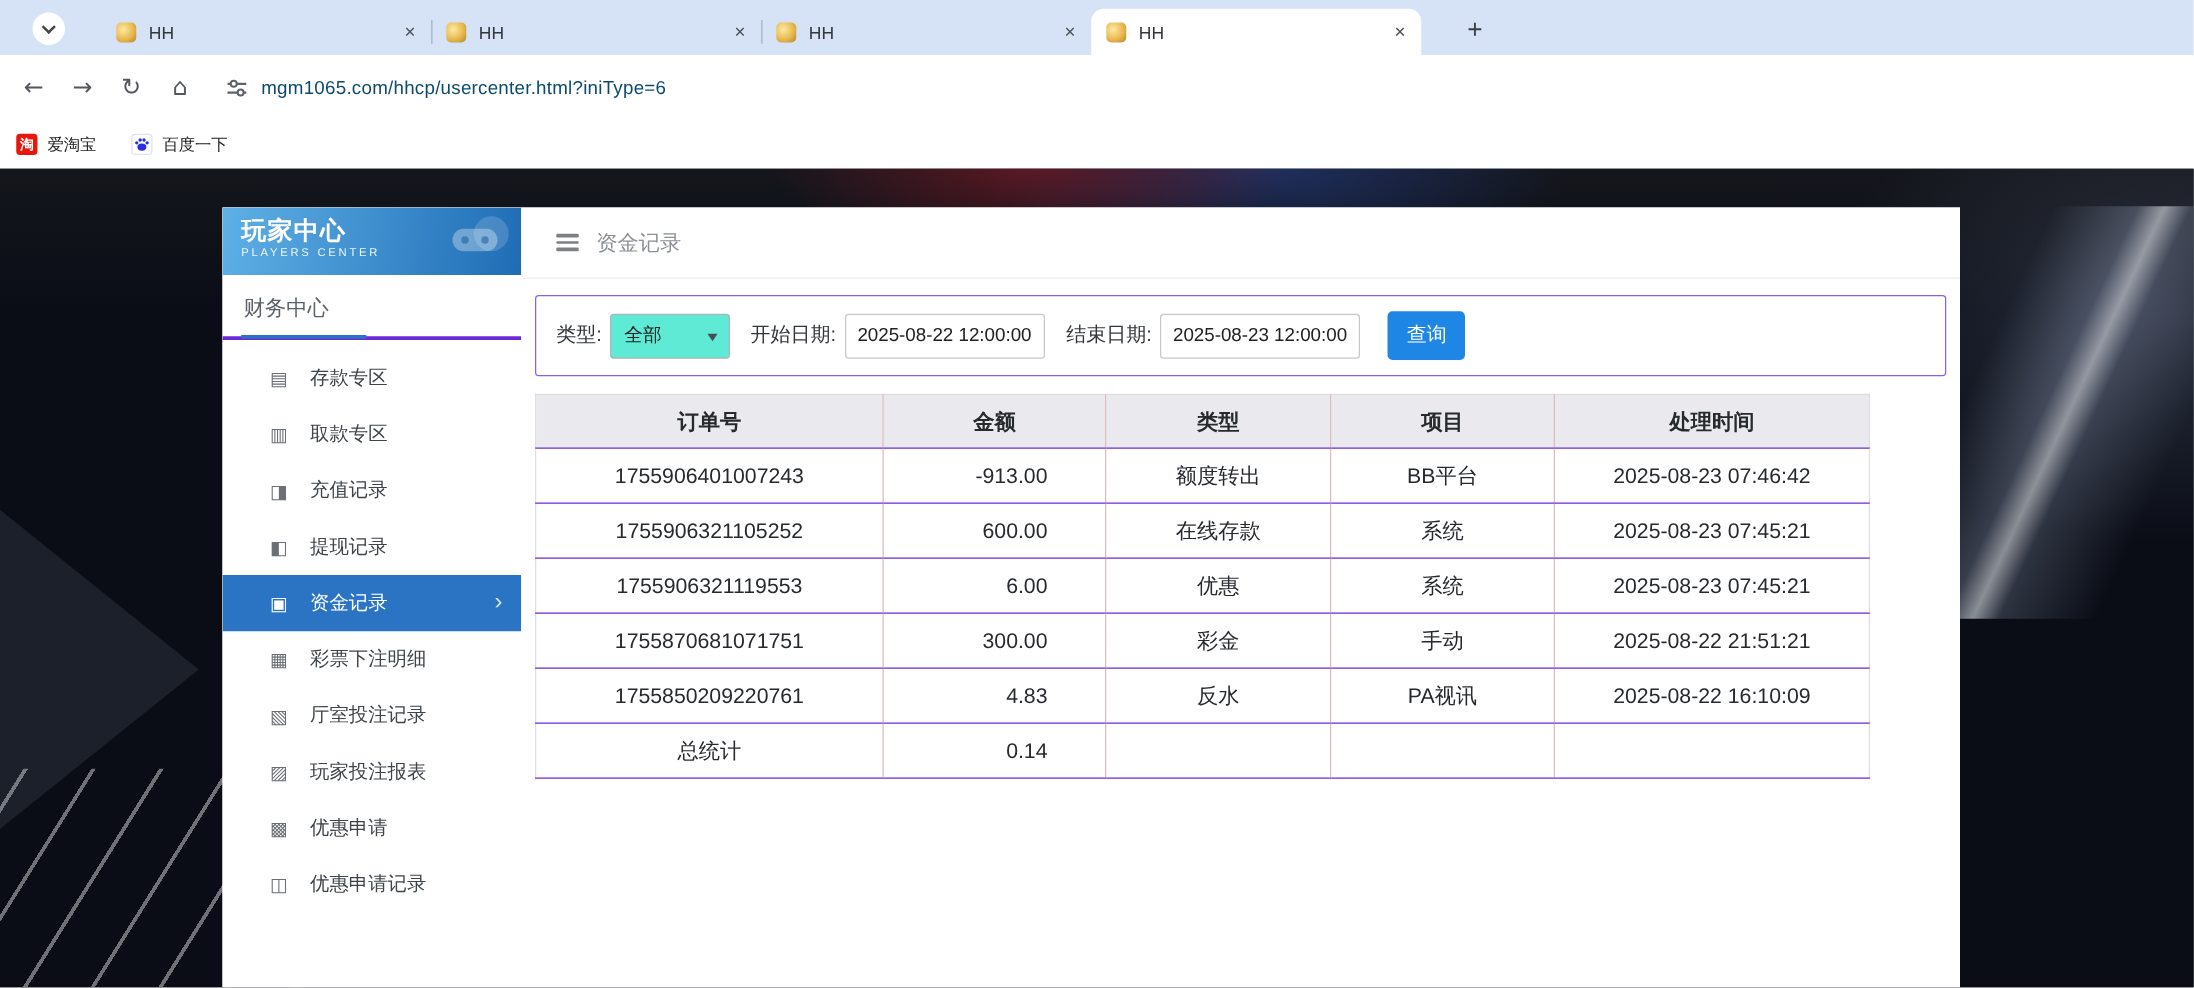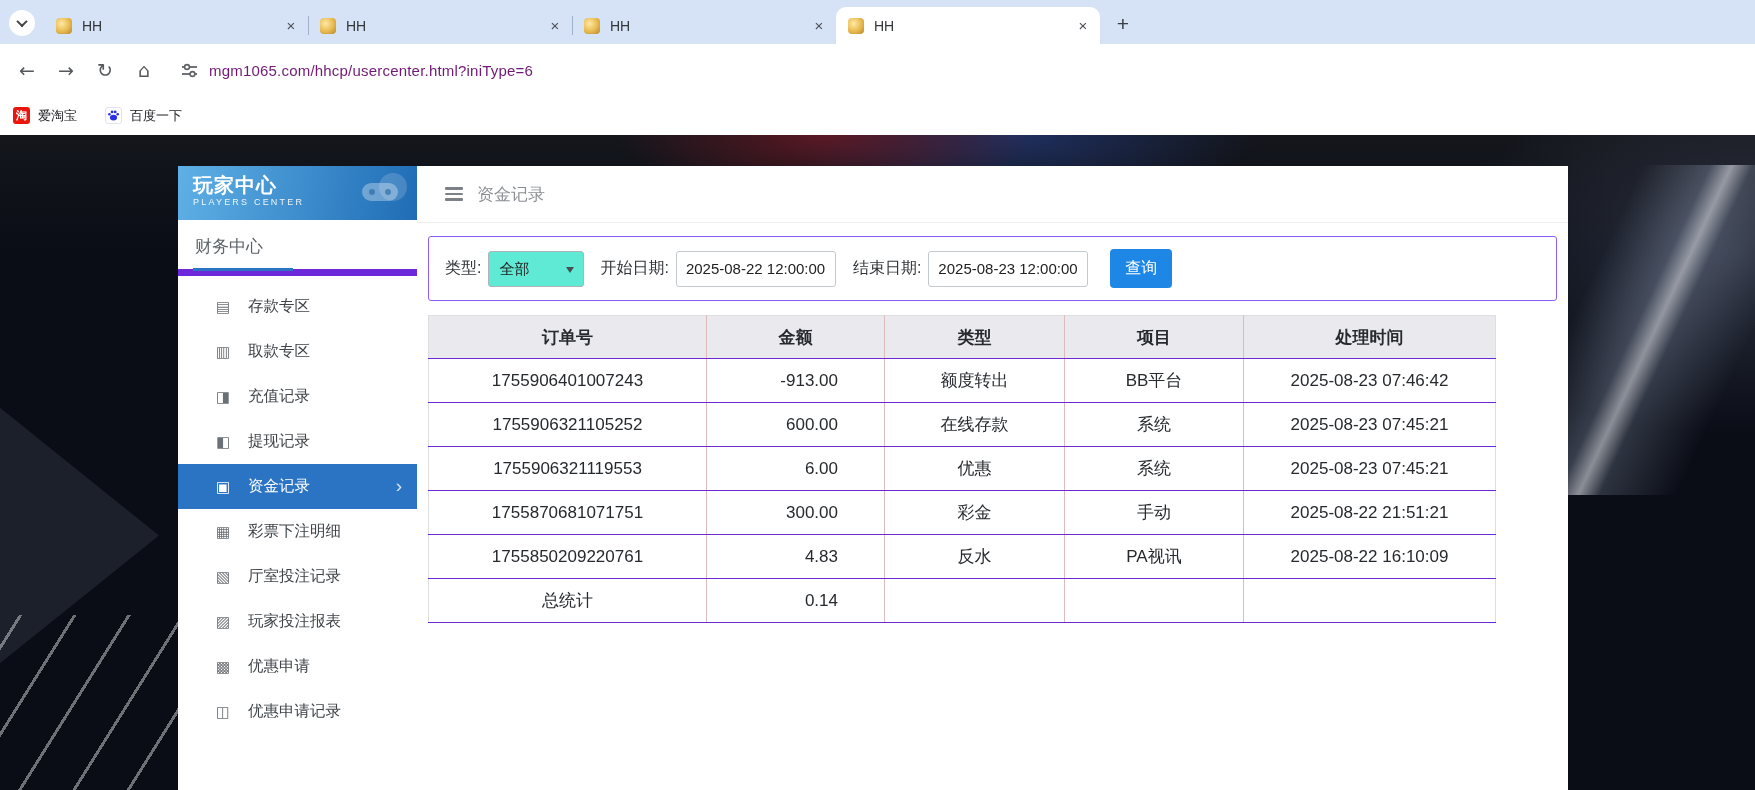--- a/index.html
+++ b/index.html
@@ -1,35 +1,35 @@
 <!DOCTYPE html>
 <html style="--accent-blue: #2b74c4; --button-blue: #1e87e5; --tab-strip: #d6e2f5; --sidebar-header-start: #5fb0e6; --sidebar-header-end: #1f6cb5; --table-header-bg: #eaeaee; --table-vertical-border: #ddbcbc; --page-bg: #0a0d16;"><head>
 <meta charset="utf-8">
 <style>
   * { box-sizing: border-box; margin: 0; padding: 0; }
   html,body { width:1755px; height:790px; overflow:hidden; }
   body { font-family:"Liberation Sans","DejaVu Sans",sans-serif; background:#fff; }
 
   
-  .tab-strip { height:44px; background:var(--tab-strip,#d6e2f5); display:flex; align-items:flex-end; padding-left:6px; }
+  .tab-strip { height:44px; background:var(--tab-strip,#d6e2f5); display:flex; align-items:flex-end; padding-left:23px;gap:20px; }
   .tab-search-btn { width:26px; height:26px; border-radius:50%; background:#fff; margin:0 9px 8px 3px; display:flex; align-items:center; justify-content:center; cursor:pointer; flex-shrink:0; }
   .chevron-down { width:8px; height:8px; border-right:2px solid #444; border-bottom:2px solid #444; transform:rotate(45deg) translate(-1px,-1px); }
   .tabs { display:flex; align-items:flex-end; }
   .tab { width:264px; height:37px; display:flex; align-items:center; padding:0 8px 0 12px; border-radius:10px 10px 0 0; position:relative; color:#33373c; cursor:pointer; }
   .tab.active { background:#fff; }
   .tab.sep::before { content:""; position:absolute; left:0; top:9px; bottom:9px; width:1px; background:#9fb1cc; }
   .favicon { width:16px; height:16px; border-radius:4px; background:radial-gradient(circle at 35% 35%, #ffe9a3, #e7b94e 55%, #b5842c); margin-right:10px; flex-shrink:0; }
   .tab-title { flex:1; font-size:14px; white-space:nowrap; overflow:hidden; text-overflow:ellipsis; }
   .tab-close { width:18px; height:18px; border-radius:50%; display:flex; align-items:center; justify-content:center; font-size:15px; color:#4a4e53; cursor:pointer; }
   .new-tab-btn { width:30px; height:30px; margin:0 0 5px 8px; display:flex; align-items:center; justify-content:center; font-size:21px; color:#3c4043; border-radius:50%; cursor:pointer; }
 
   .nav-bar { height:52px; background:#fff; display:flex; align-items:center; padding:0 10px; }
   .nav-icon { width:34px; height:34px; border:none; background:transparent; border-radius:50%; display:flex; align-items:center; justify-content:center; font-size:19px; color:#54575b; cursor:pointer; margin-right:5px; font-family:"DejaVu Sans",sans-serif; }
   .site-info { margin:0 10px 0 14px; display:flex; align-items:center; cursor:pointer; }
-  .url-text { font-size:15px; color:#701a75; letter-spacing:.2px; cursor:text; }
+  .url-text { font-size:15px; color:#0c4a6e; letter-spacing:.2px; cursor:text; }
 
   .bookmarks-bar { height:39px; background:#fff; display:flex; align-items:center; padding:0 13px; gap:28px; }
   .bookmark { display:flex; align-items:center; gap:8px; font-size:13px; color:#202124; cursor:pointer; }
   .bm-icon { width:17px; height:17px; border-radius:3px; flex-shrink:0; display:flex; align-items:center; justify-content:center; }
   .bm-icon.taobao { background:#e8160c; color:#fff; font-size:11px; font-weight:bold; }
   .bm-icon.baidu { background:#fff; border:1px solid #dfe3ef; }
 
   
   .page { position:relative; width:1755px; height:655px; overflow:hidden;
     background-color:var(--page-bg,#0a0d16);
@@ -48,21 +48,21 @@
 
   .panel { position:absolute; left:178px; top:31px; width:1390px; height:624px; display:flex; background:#fff; }
 
   
   .sidebar { width:239px; flex-shrink:0; background:#fff; overflow:hidden; }
   .sidebar-header { height:54px; background:linear-gradient(100deg, var(--sidebar-header-start,#5fb0e6) 0%, var(--sidebar-header-end,#1f6cb5) 100%); color:#fff; padding:7px 0 0 15px; position:relative; }
   .sb-title { font-size:20px; font-weight:bold; letter-spacing:1px; line-height:24px;font-family:Liberation Serif, serif; }
   .sb-sub { font-size:9px; letter-spacing:2.2px; opacity:.9; }
   .gamepad { position:absolute; right:8px; top:5px; }
 
-  .section { border-bottom:7px solid #6d28d9; padding:15px 0 0 15px; }
+  .section { border-bottom:3px solid #6d28d9; padding:15px 0 0 15px; }
   .section-title { display:inline-block; font-size:17px; color:#5c6268; padding:0 30px 10px 2px; border-bottom:3px solid var(--accent-blue,#2b74c4); margin-bottom:-2px; }
 
   .menu { padding-top:8px; }
   .menu-item { height:45px; display:flex; align-items:center; padding-left:36px; gap:16px; font-size:15.5px; color:#3f4449; cursor:pointer; position:relative; }
   .mi-icon { width:18px; text-align:center; color:#6a7076; font-size:15px; }
   .menu-item.active { background:var(--accent-blue,#2b74c4); color:#fff; }
   .menu-item.active .mi-icon { color:#fff; }
   .mi-chevron { display:none; position:absolute; right:15px; font-size:19px; color:#d6e4f7; top:50%; transform:translateY(-54%); }
   .menu-item.active .mi-chevron { display:block; }
 

